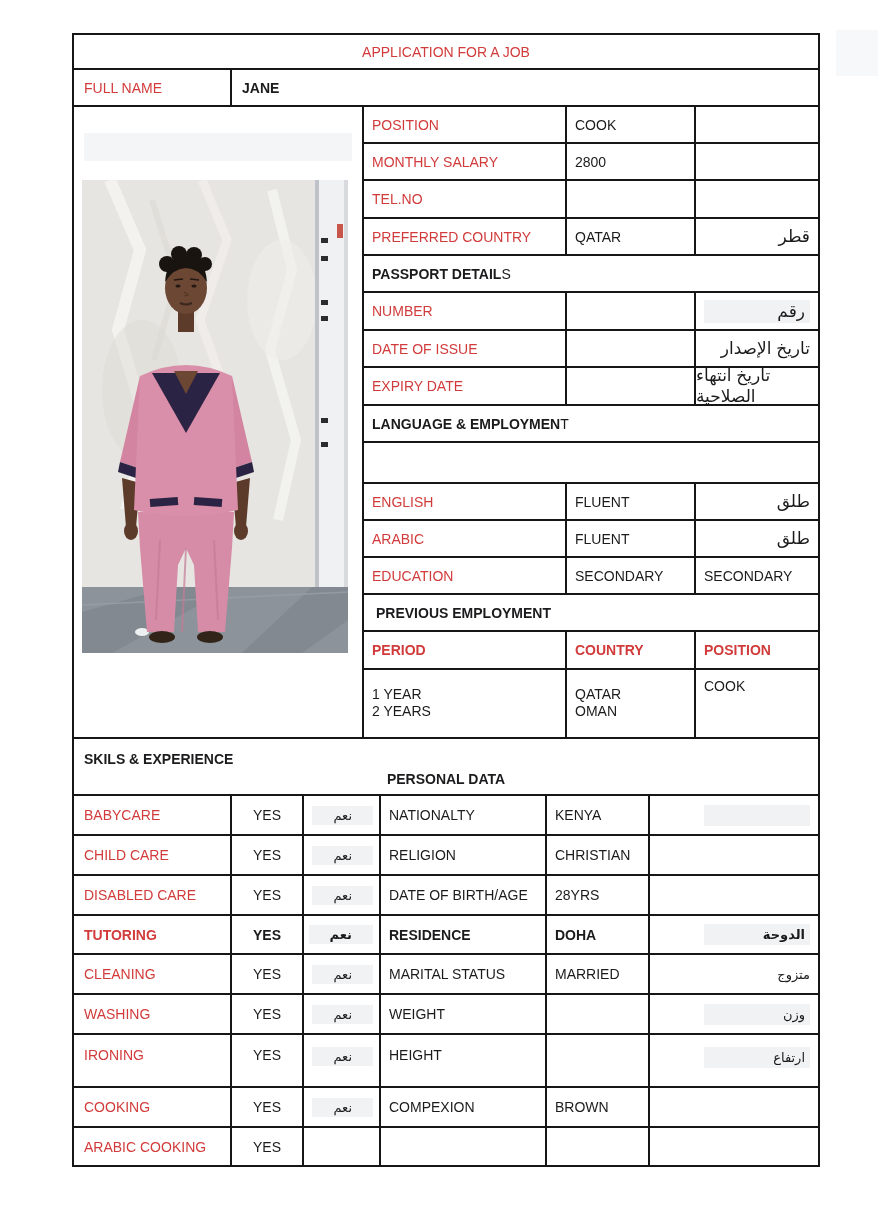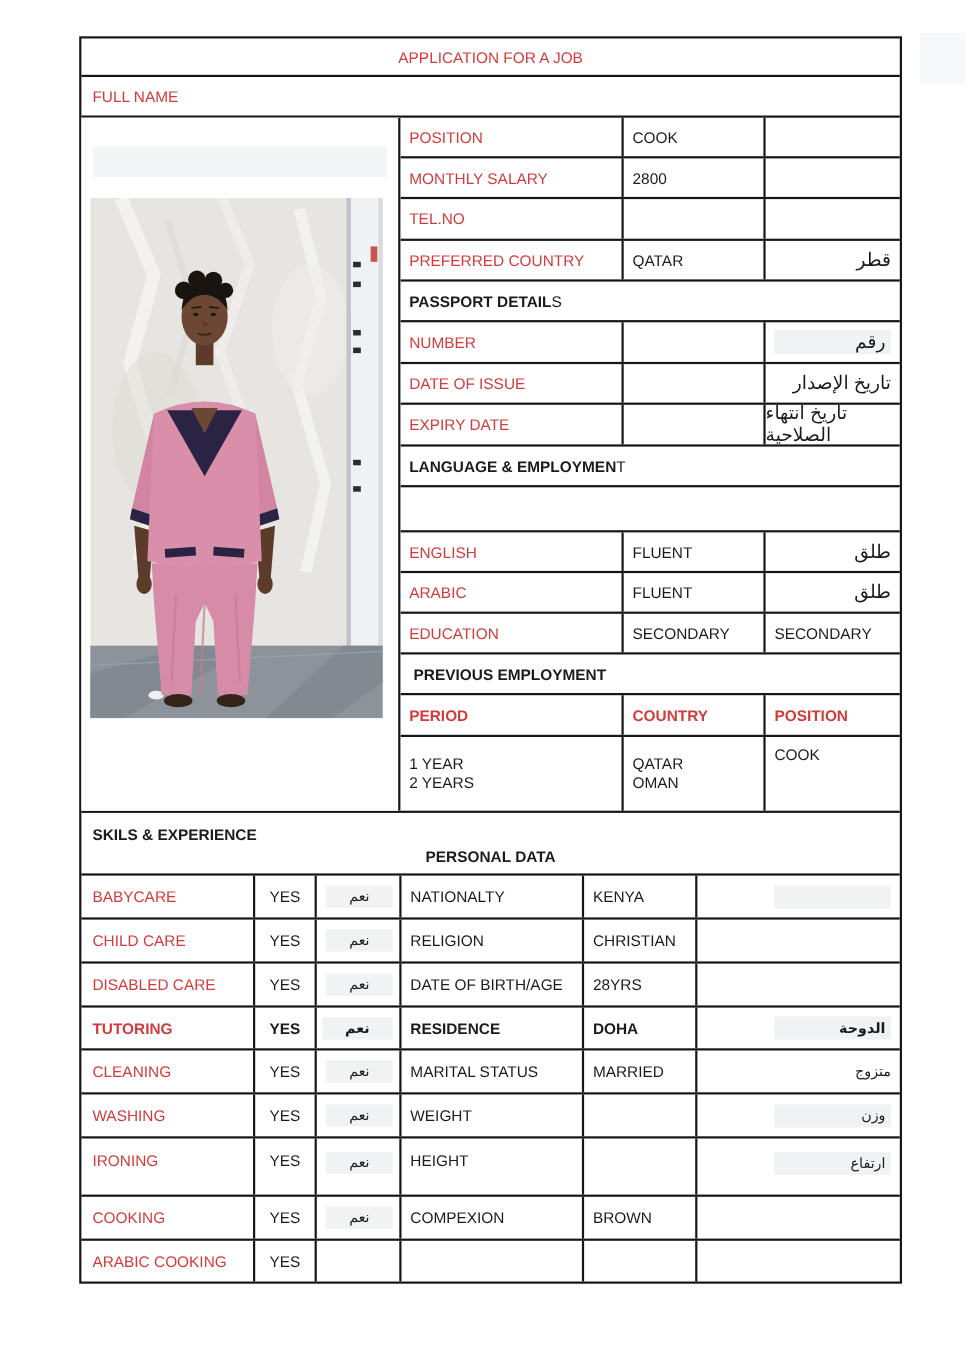--- a/index.html
+++ b/index.html
@@ -35,21 +35,21 @@
   .rca.ltr{justify-content:flex-start; padding-left:8px; font-size:14px;}
   .top .cell{align-items:flex-start; padding-top:8px;}
   .top2 .cell{align-items:flex-start; padding-top:12px;}
   .twolines div{line-height:17px;}
   
   .skills-head{position:relative; height:57px; border-bottom:2px solid var(--bk);}
   .sk-title{position:absolute; left:10px; top:12px; font-weight:bold;}
   .sk-sub{position:absolute; left:0; right:0; top:32px; text-align:center; font-weight:bold;}
   
   .c1{width:158px; padding-left:10px;}
-  .c2{width:56px; justify-content:center;}
+  .c2{width:72px; justify-content:center;}
   .c3{width:77px; justify-content:flex-end; padding-right:6px;}
   .c4{width:166px; padding-left:8px;}
   .c5{width:103px; padding-left:8px;}
   .c6{flex:1; justify-content:flex-end; padding-right:8px; font-size:13px;}
   .naam-badge{background:var(--hl); padding:2px 21px; font-size:13px;}
   .abox{background:var(--hl); min-width:106px; min-height:21px; display:flex; align-items:center; justify-content:flex-end; padding:1px 5px;}
   .bottom .row:last-child{border-bottom:none;}
 </style>
 </head>
 <body>
@@ -58,20 +58,21 @@
   <div class="corner-shade"></div>
 
   <div class="form">
 
     <div class="row h35">
       <div class="cell full red">APPLICATION FOR A JOB</div>
     </div>
 
     <div class="row h37">
       <div class="cell w158 red pl10">FULL NAME</div>
+      <div class="cell grow bold pl10">JANE</div>
     </div>
 
     <div class="mid">
       <div class="photo-cell">
         <div class="redact"></div>
         <div class="photo">
           <svg viewBox="0 0 266 473" preserveAspectRatio="none">
             <rect width="266" height="473" fill="#e7e5e1"></rect>
             <path d="M28,0 L58,70 L36,150 L66,250 L44,330" stroke="#f6f5f2" stroke-width="12" fill="none" opacity="0.8"></path>
             <path d="M120,0 L145,60 L118,140 L150,230" stroke="#f2f0ec" stroke-width="9" fill="none" opacity="0.7"></path>

